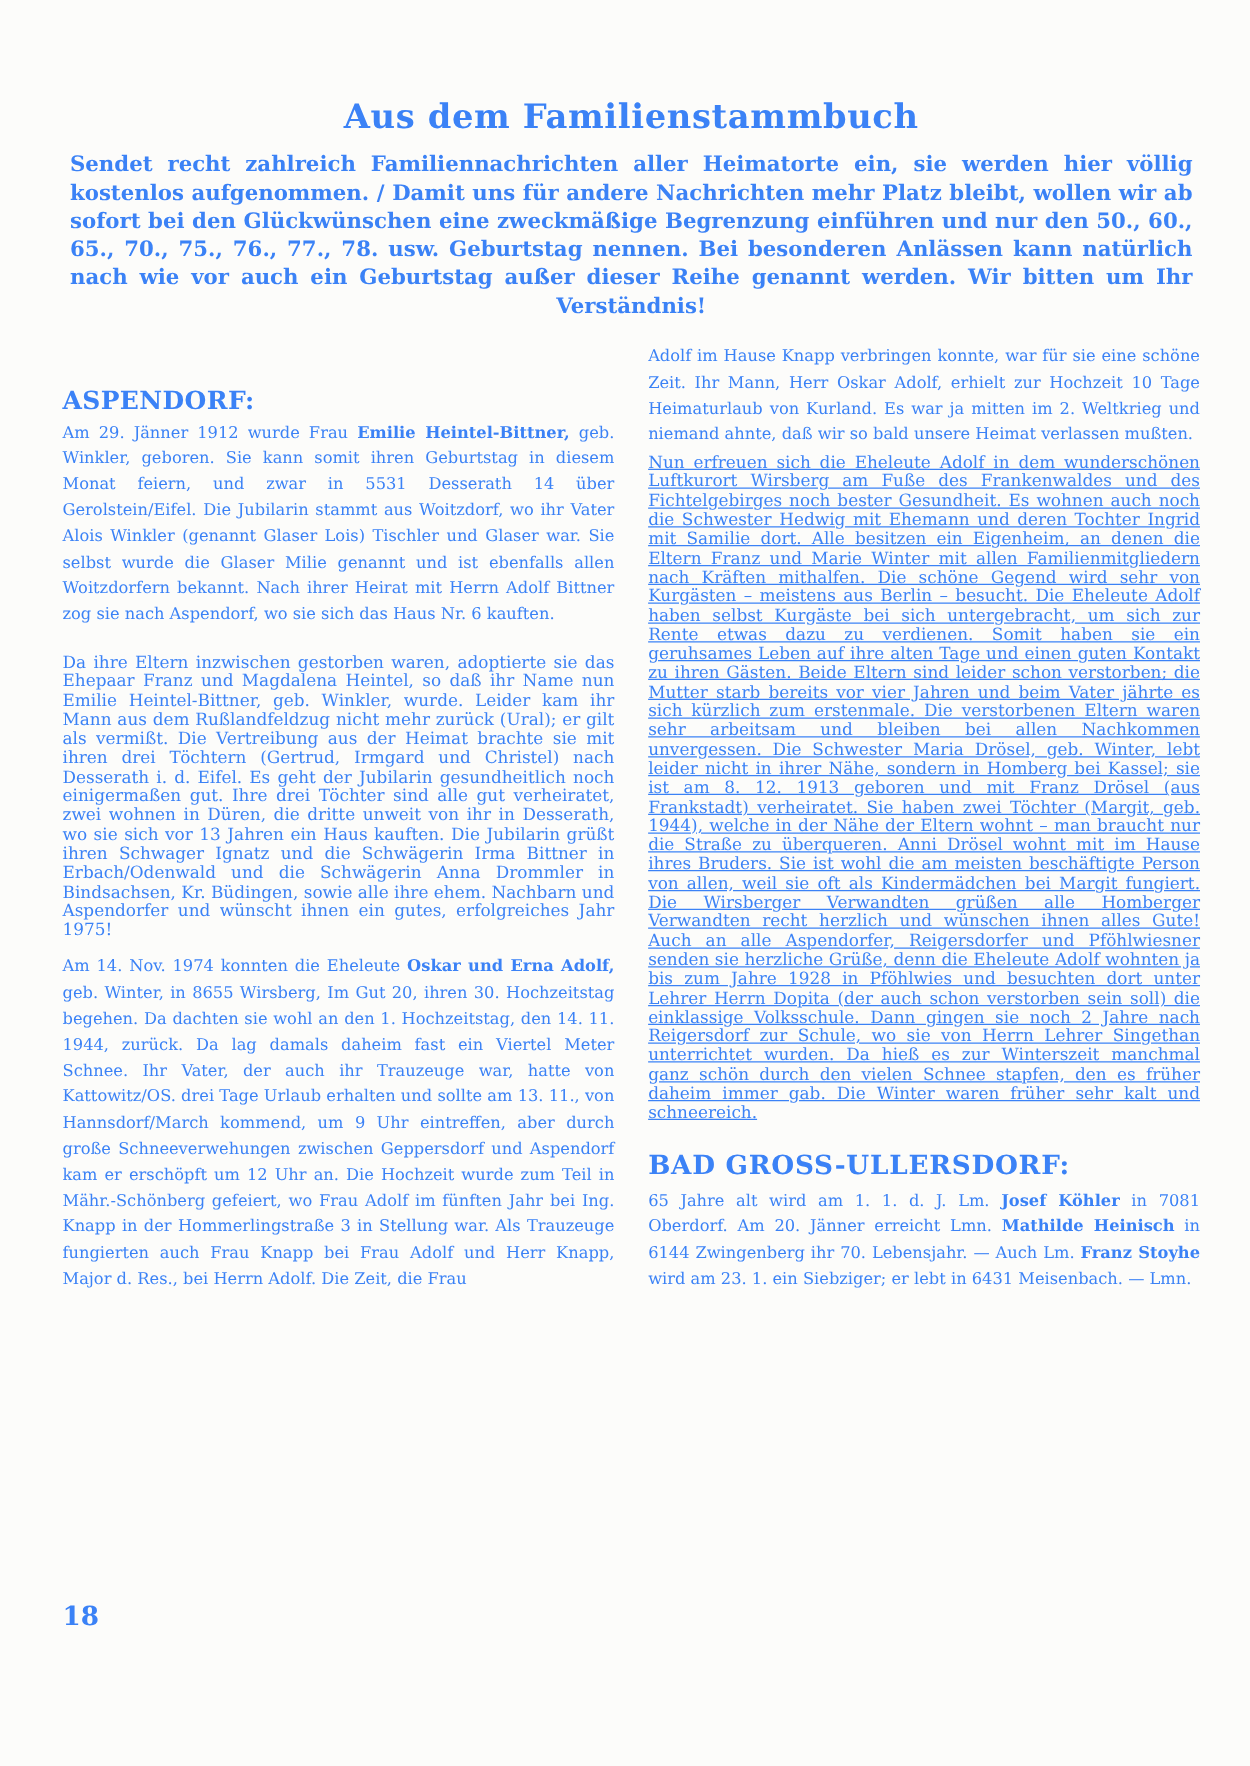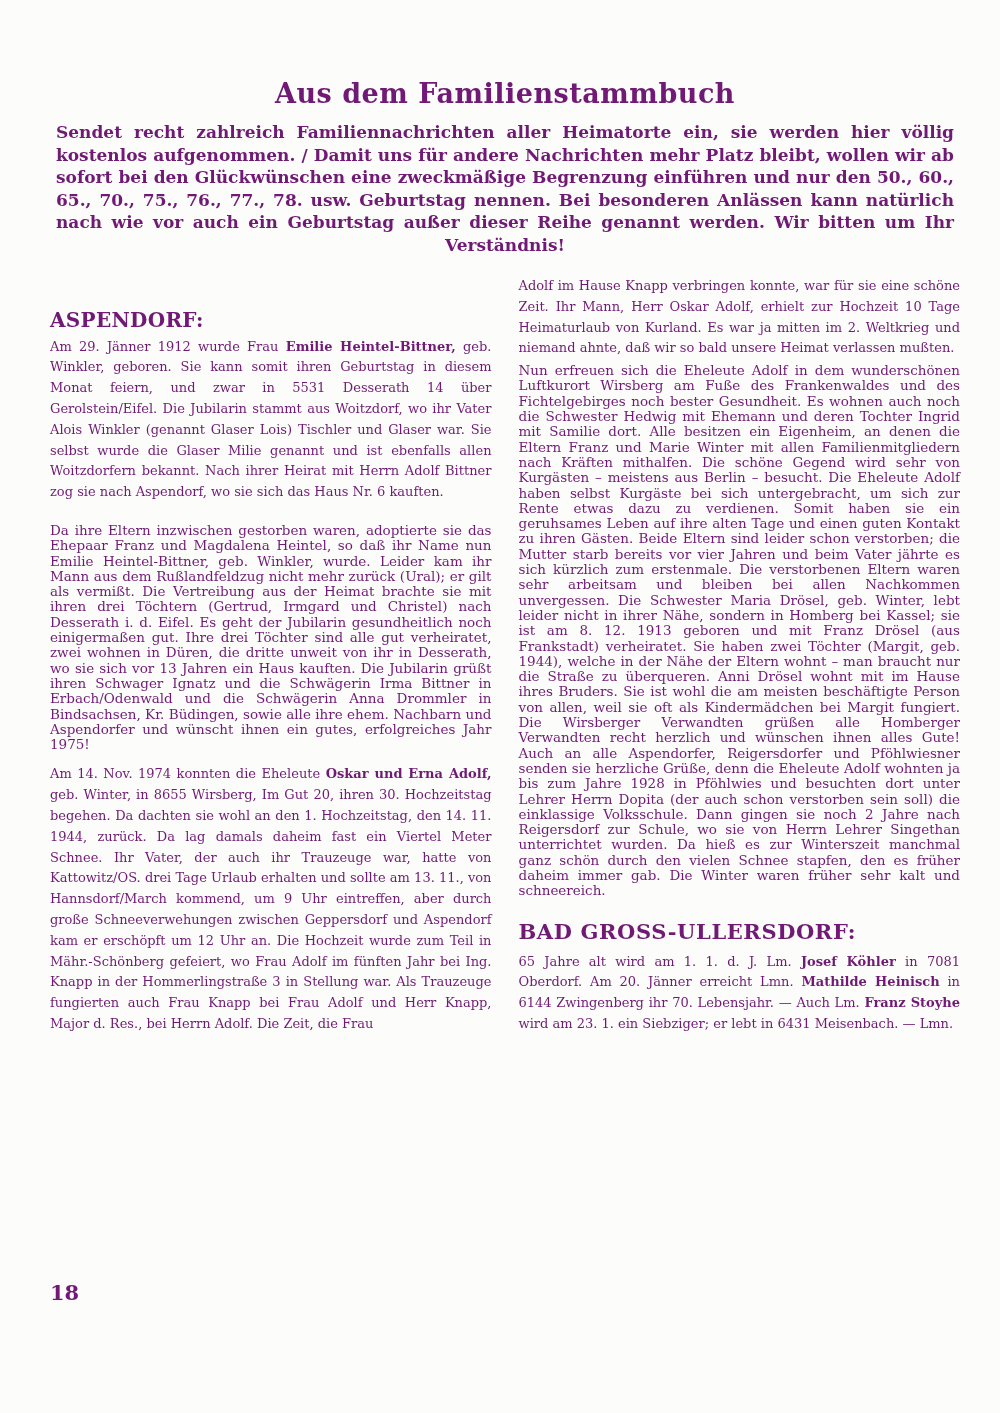--- a/index.html
+++ b/index.html
@@ -1,19 +1,19 @@
 <!DOCTYPE html>
 <html lang="de"><head>
 <meta charset="utf-8">
 <style>
   html,body{margin:0;padding:0;background:#ffffff;}
   .page{
     position:relative;
     width:1000px;height:1413px;box-sizing:border-box;
-    background:#fcfcfa;color:#701a75;
+    background:#fcfcfa;color:#3b82f6;
     padding:78px 40px 0 50px;
     font-family:"DejaVu Serif","Liberation Serif",serif;
     overflow:hidden;
   }
   .title{
     font-size:27px;font-weight:bold;text-align:center;
     margin:0 0 12px 0;letter-spacing:.5px;
   }
   .intro{
     font-size:17px;font-weight:bold;line-height:22.5px;
@@ -29,21 +29,21 @@
     font-size:21px;margin-top:20px;margin-bottom:8px;letter-spacing:.6px;
   }
   .para{
     margin:0;text-align:justify;hyphens:none;
     overflow-wrap:normal;
   }
   .para.normal{font-size:13px;line-height:20.8px;}
   .para.small{font-size:13.5px;line-height:15.3px;}
   [data-name="paragraph-adolf-wedding-anniversary"]{margin-top:12px;}
   [data-name="paragraph-heintel-family-smallprint"]{margin-top:20px;}
-  [data-name="paragraph-adolf-wirsberg-smallprint"]{margin-top:4px;}
+  [data-name="paragraph-adolf-wirsberg-smallprint"]{margin-top:4px;text-decoration:underline;}
   .b{font-weight:bold;}
   .pagenum{
     position:absolute;left:50px;bottom:108px;
     font-size:21px;font-weight:bold;
   }
 </style>
 </head>
 <body>
 
 <div class="page" data-name="newspaper-page">

